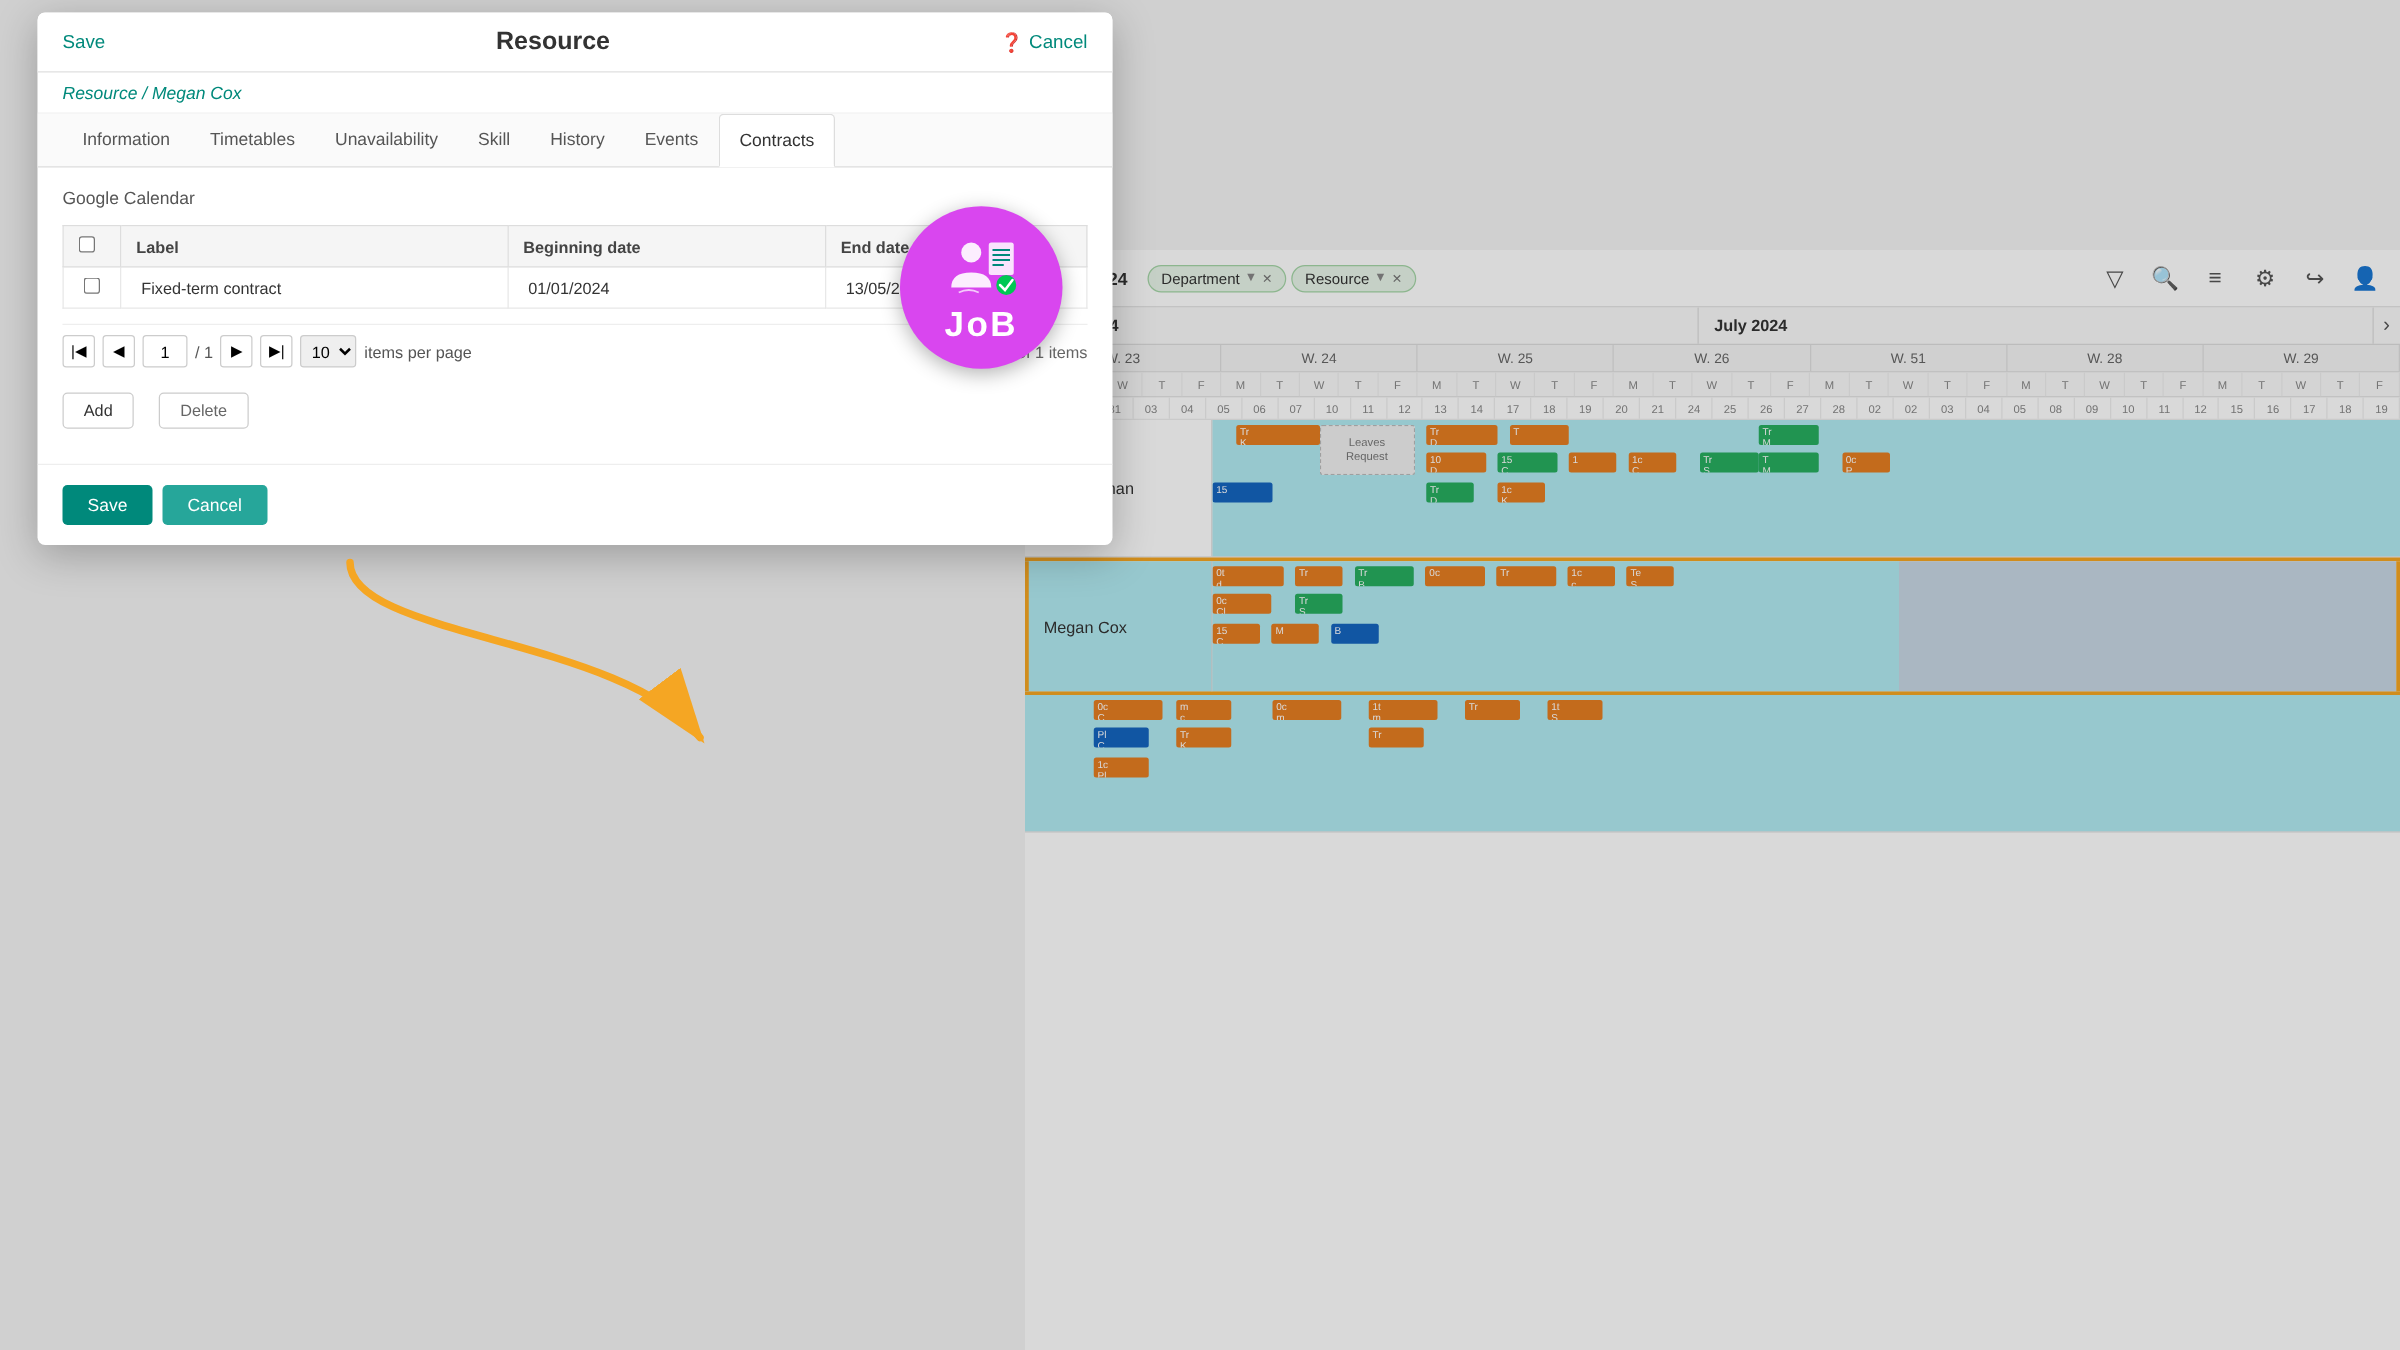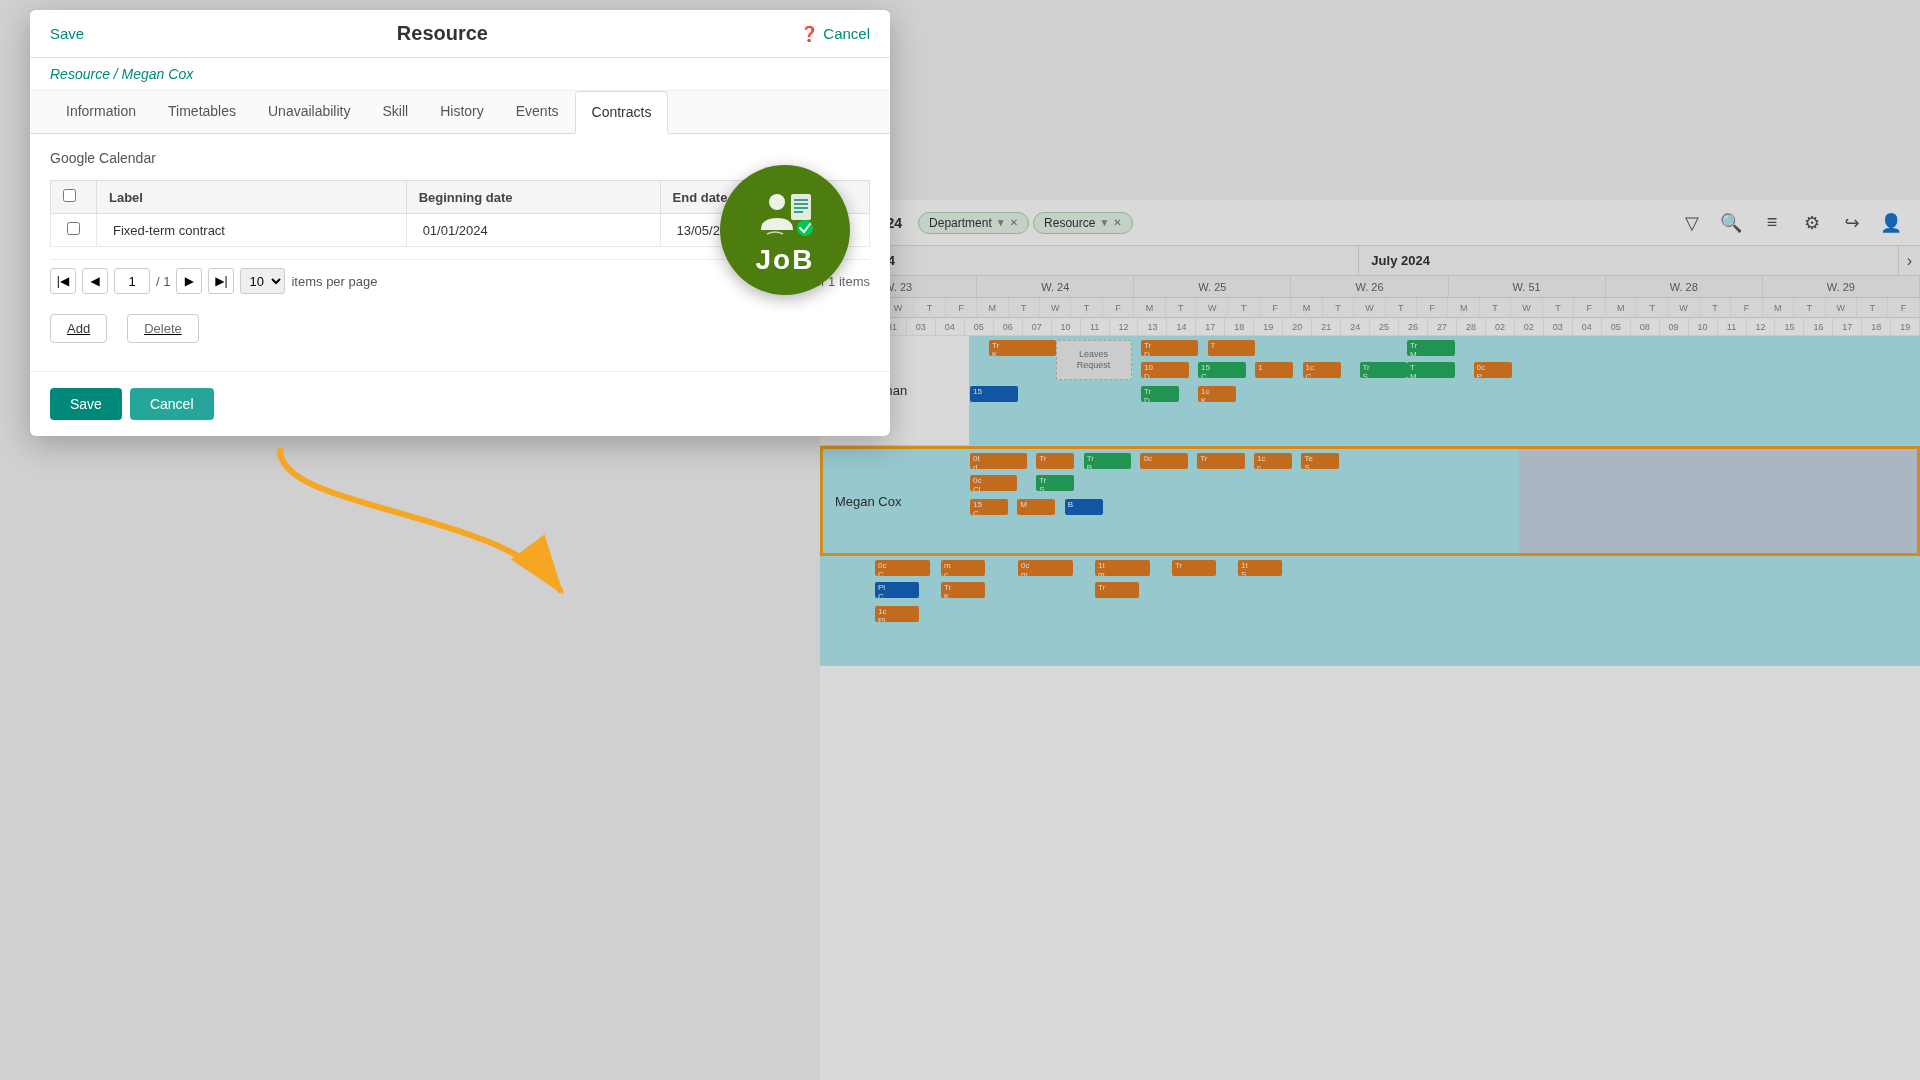--- a/index.html
+++ b/index.html
@@ -198,21 +198,20 @@
     .pag-info {
       margin-left: auto;
       font-size: 13px;
       color: #666;
     }
 
     .action-buttons {
       display: flex;
       gap: 8px;
       margin: 12px 0;
-      text-decoration: underline;
     }
 
     .btn-add {
       background: #fff;
       border: 1px solid #ccc;
       border-radius: 4px;
       padding: 6px 16px;
       font-size: 13px;
       cursor: pointer;
       color: #333;
@@ -256,21 +255,21 @@
       cursor: pointer;
     }
 
     
     .job-badge {
       position: absolute;
       top: 165px;
       left: 720px;
       width: 130px;
       height: 130px;
-      background: #4d7c0f;
+      background: #d946ef;
       border-radius: 50%;
       display: flex;
       flex-direction: column;
       align-items: center;
       justify-content: center;
       z-index: 30;
       box-shadow: 0 4px 16px rgba(0,0,0,0.3);
     }
 
     .job-badge-text {

